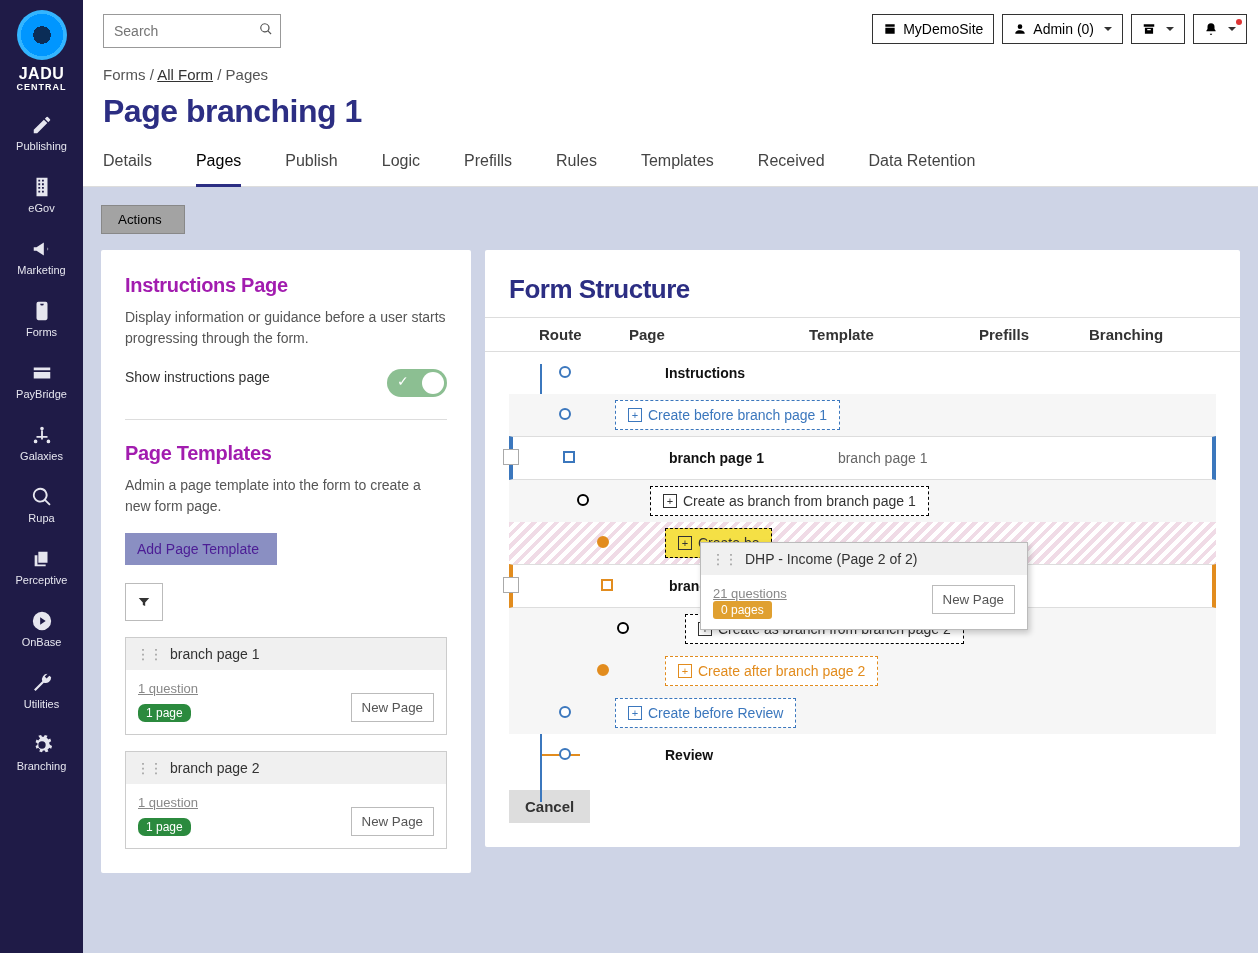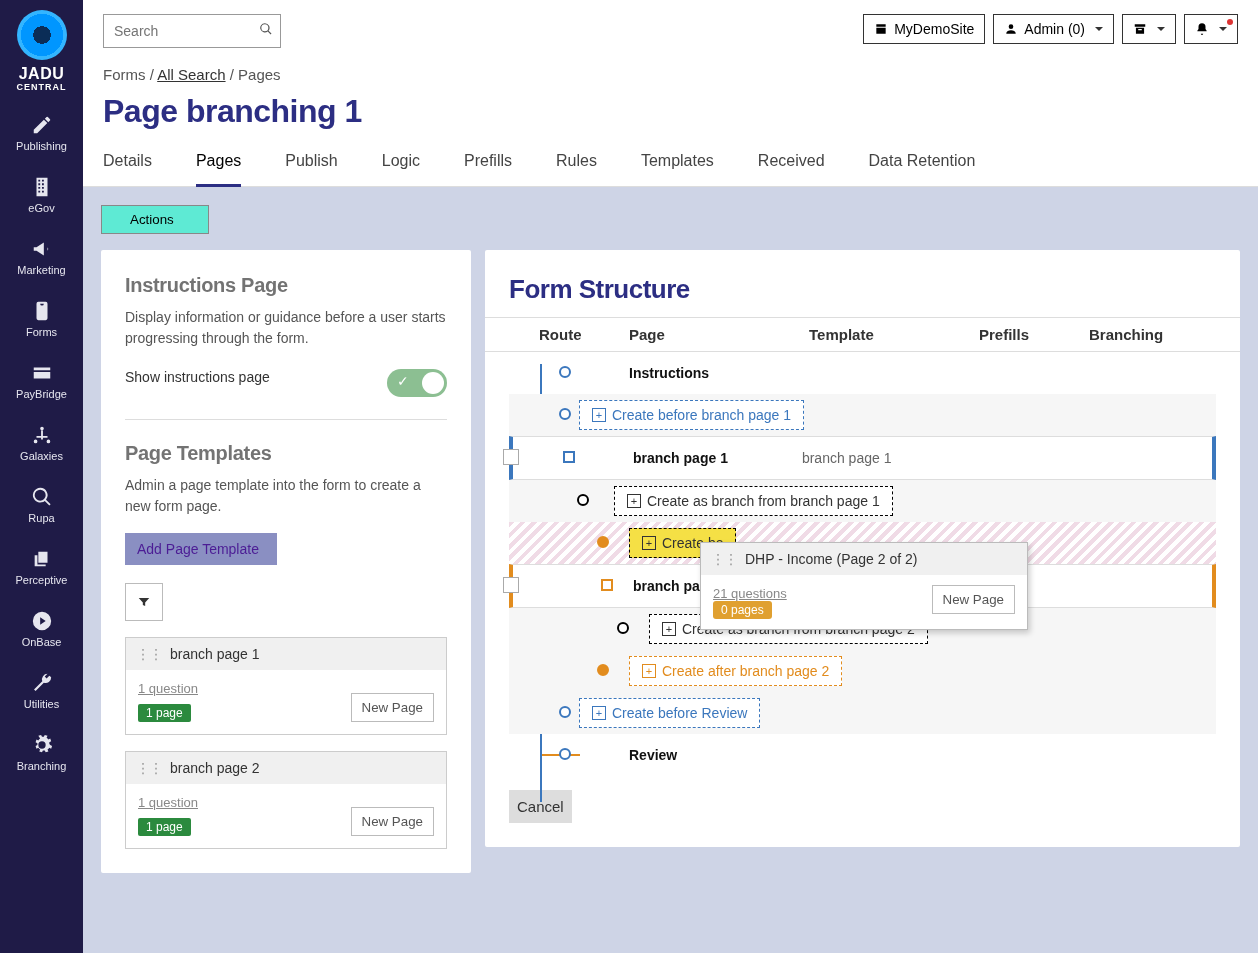--- a/index.html
+++ b/index.html
@@ -10,74 +10,74 @@
 .sidebar { width: 83px; background: #1f1b47; color: #fff; display: flex; flex-direction: column; align-items: center; padding-top: 10px; flex-shrink: 0;}
 .logo { display: flex; flex-direction: column; align-items: center; margin-bottom: 10px; }
 .logo-ring { width: 50px; height: 50px; border-radius: 50%; background: radial-gradient(circle at center, #0b2d57 0 25%, #0096ff 25% 60%, #33b5ff 60% 100%); margin-bottom: 6px; }
 .logo-text { font-weight: 800; font-size: 16px; letter-spacing: 0.5px; line-height: 1;}
 .logo-sub { font-size: 9px; letter-spacing: 1px; font-weight: 600;}
 .nav-item { display: flex; flex-direction: column; align-items: center; width: 100%; padding: 12px 0; color: #e6e6ef; cursor: pointer; font-size: 11px;}
 .nav-item svg { width: 22px; height: 22px; margin-bottom: 4px; fill: #e6e6ef; }
 
 
 .main { flex: 1; display: flex; flex-direction: column; overflow: hidden;}
-.topbar { display: flex; align-items: flex-start; padding: 14px 20px 0 20px; }
+.topbar { display: flex; align-items: flex-start; padding: 14px 11px 0 20px; }
 .search-box { position: relative; }
 .search-box input { width: 178px; height: 34px; padding: 6px 30px 6px 10px; border: 1px solid #999; font-size: 14px; }
 .search-icon { position: absolute; right: 8px; top: 8px; color:#555;}
 .topbar-right { margin-left: auto; display: flex; gap: 8px; }
 .tb-btn { border: 1px solid #333; background: #fff; padding: 6px 10px; display: flex; align-items: center; gap: 6px; cursor: pointer; font-size:14px; position:relative;}
 .tb-btn .caret { border-top:4px solid #333; border-left:4px solid transparent; border-right:4px solid transparent; display:inline-block; margin-left:4px;}
 .red-dot{width:6px;height:6px;background:#d33;border-radius:50%;position:absolute;top:4px;right:4px;}
 
 .breadcrumb { padding: 18px 20px 4px 20px; color:#555; font-size:15px;}
 .breadcrumb a { color:#333; text-decoration: underline; }
 
 .page-title { font-size: 32px; font-weight: 900; color: #2c2e83; padding: 6px 20px 12px 20px; letter-spacing: -0.5px;}
 
 .tabs { display:flex; border-bottom: 1px solid #ddd; padding: 0 20px; gap: 44px; }
 .tab { padding: 10px 0 14px 0; color:#444; font-size:16px; cursor:pointer; }
 .tab.active { color:#000; border-bottom: 3px solid #2c2e83; margin-bottom:-1px; font-weight:500;}
 
 .content { background: #ced4e6; flex:1; padding: 18px 18px; display:flex; flex-direction:column; gap: 16px; overflow:auto;}
-.actions-btn { border:1px solid #888; background:#5eead4; padding:6px 28px; display:inline-flex; align-items:center; gap:6px; width:fit-content; cursor:pointer;justify-content:flex-end;}
+.actions-btn { border:1px solid #888; background:#a3a3a3; padding:6px 16px; display:inline-flex; align-items:center; gap:6px; width:fit-content; cursor:pointer;justify-content:flex-end;}
 .columns { display:flex; gap:14px; align-items:flex-start; }
 
 .panel { background:#fff; border-radius:2px; }
 .panel-left { width: 370px; padding: 24px 24px; }
 .panel-right { flex:1; padding: 24px 0 24px 0; }
 
-.h2 { font-size:20px; font-weight:800; color:#737373; margin-bottom: 10px; letter-spacing:-0.3px;}
+.h2 { font-size:20px; font-weight:800; color:#a21caf; margin-bottom: 10px; letter-spacing:-0.3px;}
 .desc { color:#555; margin-bottom: 16px; line-height:1.5;}
 .toggle-row { display:flex; align-items:flex-start; justify-content:space-between; padding: 4px 0 22px 0; border-bottom:1px solid #ddd; margin-bottom:22px;}
 .toggle { width:60px; height:28px; background:#8cbf92; border-radius:20px; position:relative;}
 .toggle::after{content:"✓"; color:#fff; position:absolute; left:10px; top:4px; font-size:14px;}
 .toggle-knob{width:22px;height:22px;background:#fff;border-radius:50%;position:absolute;right:3px;top:3px;}
 
 .purple-btn { background:#8a8fc2; color:#4c1d95; padding:8px 12px; display:inline-flex; align-items:center; gap:6px; border:none; cursor:pointer; font-size:14px;}
 .purple-btn .caret{border-top:4px solid #fff;}
 
 .filter-row{display:flex; margin-top:18px;}
 .filter-btn{width:38px;height:38px;border:1px solid #bbb;background:#fff;display:flex;align-items:center;justify-content:center;}
 .filter-input{flex:1;height:38px;border:1px solid #bbb;border-left:none;padding:0 10px;background:#f0f0f0;color:#777;}
 .filter-input::placeholder{color:#777;}
 
 .tpl-card{border:1px solid #ccc;margin-top:16px;}
 .tpl-head{display:flex;align-items:center;gap:8px;padding:8px 10px;background:#f0f0f0;}
 .drag-dots{color:#999;font-size:14px;letter-spacing:-1px;}
 .tpl-body{padding:10px 12px 12px 12px;display:flex;align-items:flex-end;justify-content:space-between;}
 .q-link{color:#888;text-decoration:underline;font-size:13px;}
-.badge-green{background:#2b8a3e;color:#fff;padding:2px 8px;border-radius:2px;font-size:12px;display:inline-block;margin-top:8px;}
+.badge-green{background:#2b8a3e;color:#fff;padding:2px 8px;border-radius:7px;font-size:12px;display:inline-block;margin-top:8px;}
 .badge-yellow{background:#e0a030;color:#fff;padding:2px 8px;border-radius:3px;font-size:12px;display:inline-block;}
 .np-btn{border:1px solid #bbb;background:#fff;padding:6px 10px;color:#555;cursor:pointer;}
 
 .fs-title{font-size:26px;font-weight:900;color:#2c2e83;padding:0 24px 12px 24px;letter-spacing:-0.5px;}
 .fs-headers{display:grid;grid-template-columns:120px 180px 170px 110px 100px;padding:8px 24px;border-top:1px solid #ddd;border-bottom:1px solid #ddd;font-weight:600;color:#333;font-size:15px;}
 .fs-body{position:relative;padding:0 24px;}
-.fs-row{display:flex;align-items:center;min-height:42px;position:relative;}
+.fs-row{display:flex;align-items:center;min-height:42px;position:relative;gap:36px;}
 .route-col{width:120px;flex-shrink:0;position:relative;height:42px;}
 .page-col{flex:1;display:flex;align-items:center;gap:14px;}
 
 
 .main-line{position:absolute;left:55px;top:0;bottom:0;width:2px;background:#3b77bd;}
 .node{width:12px;height:12px;border:2px solid #3b77bd;background:#fff;border-radius:50%;position:absolute;left:50px;}
 .node.sq{border-radius:0;}
 .node.orange{border-color:#e28c1e;}
 .node.orange.filled{background:#e28c1e;}
 .node.black{border-color:#000;}
@@ -99,21 +99,21 @@
 .row-text{font-weight:600;color:#111;}
 .row-sub{color:#666;font-weight:400;}
 
 .hatched{background:repeating-linear-gradient(135deg,#f0dbe6 0 4px,#fff 4px 8px);}
 
 
 .float-card{position:absolute;background:#fff;border:1px solid #bbb;box-shadow:2px 3px 6px rgba(0,0,0,.2);padding:0;width:328px;z-index:10;}
 .float-head{background:#f0f0f0;padding:8px 10px;display:flex;align-items:center;gap:8px;}
 .float-body{padding:10px 12px;display:flex;align-items:flex-start;justify-content:space-between;gap:10px;}
 
-.cancel-btn{background:#ddd;border:none;padding:8px 8px;color:#333;font-size:15px;cursor:pointer;margin:14px 16px 0 24px;}
+.cancel-btn{background:#ddd;border:none;padding:8px 16px;color:#333;font-size:15px;cursor:pointer;margin:14px 16px 0 24px;font-weight:bold;}
 
 svg.ic{width:14px;height:14px;fill:currentColor;}
 </style>
 </head>
 <body>
 
 <div class="app">
 
   <div class="sidebar">
     <div class="logo">
@@ -223,21 +223,21 @@
               <path d="M12 2a6 6 0 0 0-6 6v4l-2 3v1h16v-1l-2-3V8a6 6 0 0 0-6-6zm0 20a2 2 0 0 0 2-2h-4a2 2 0 0 0 2 2z"></path>
             </svg>
             <span class="red-dot"></span>
             <span class="caret"></span>
           </button>
       </div>
     </div>
 
     <div class="breadcrumb">
       <span>Forms</span> /
-      <a href="#">All Search</a> /
+      <a href="#">All Form</a> /
       <span>Pages</span>
     </div>
 
     <div class="page-title">Page branching 1</div>
 
     <div class="tabs">
       <div class="tab">Details</div>
       <div class="tab active">Pages</div>
       <div class="tab">Publish</div>
       <div class="tab">Logic</div>

